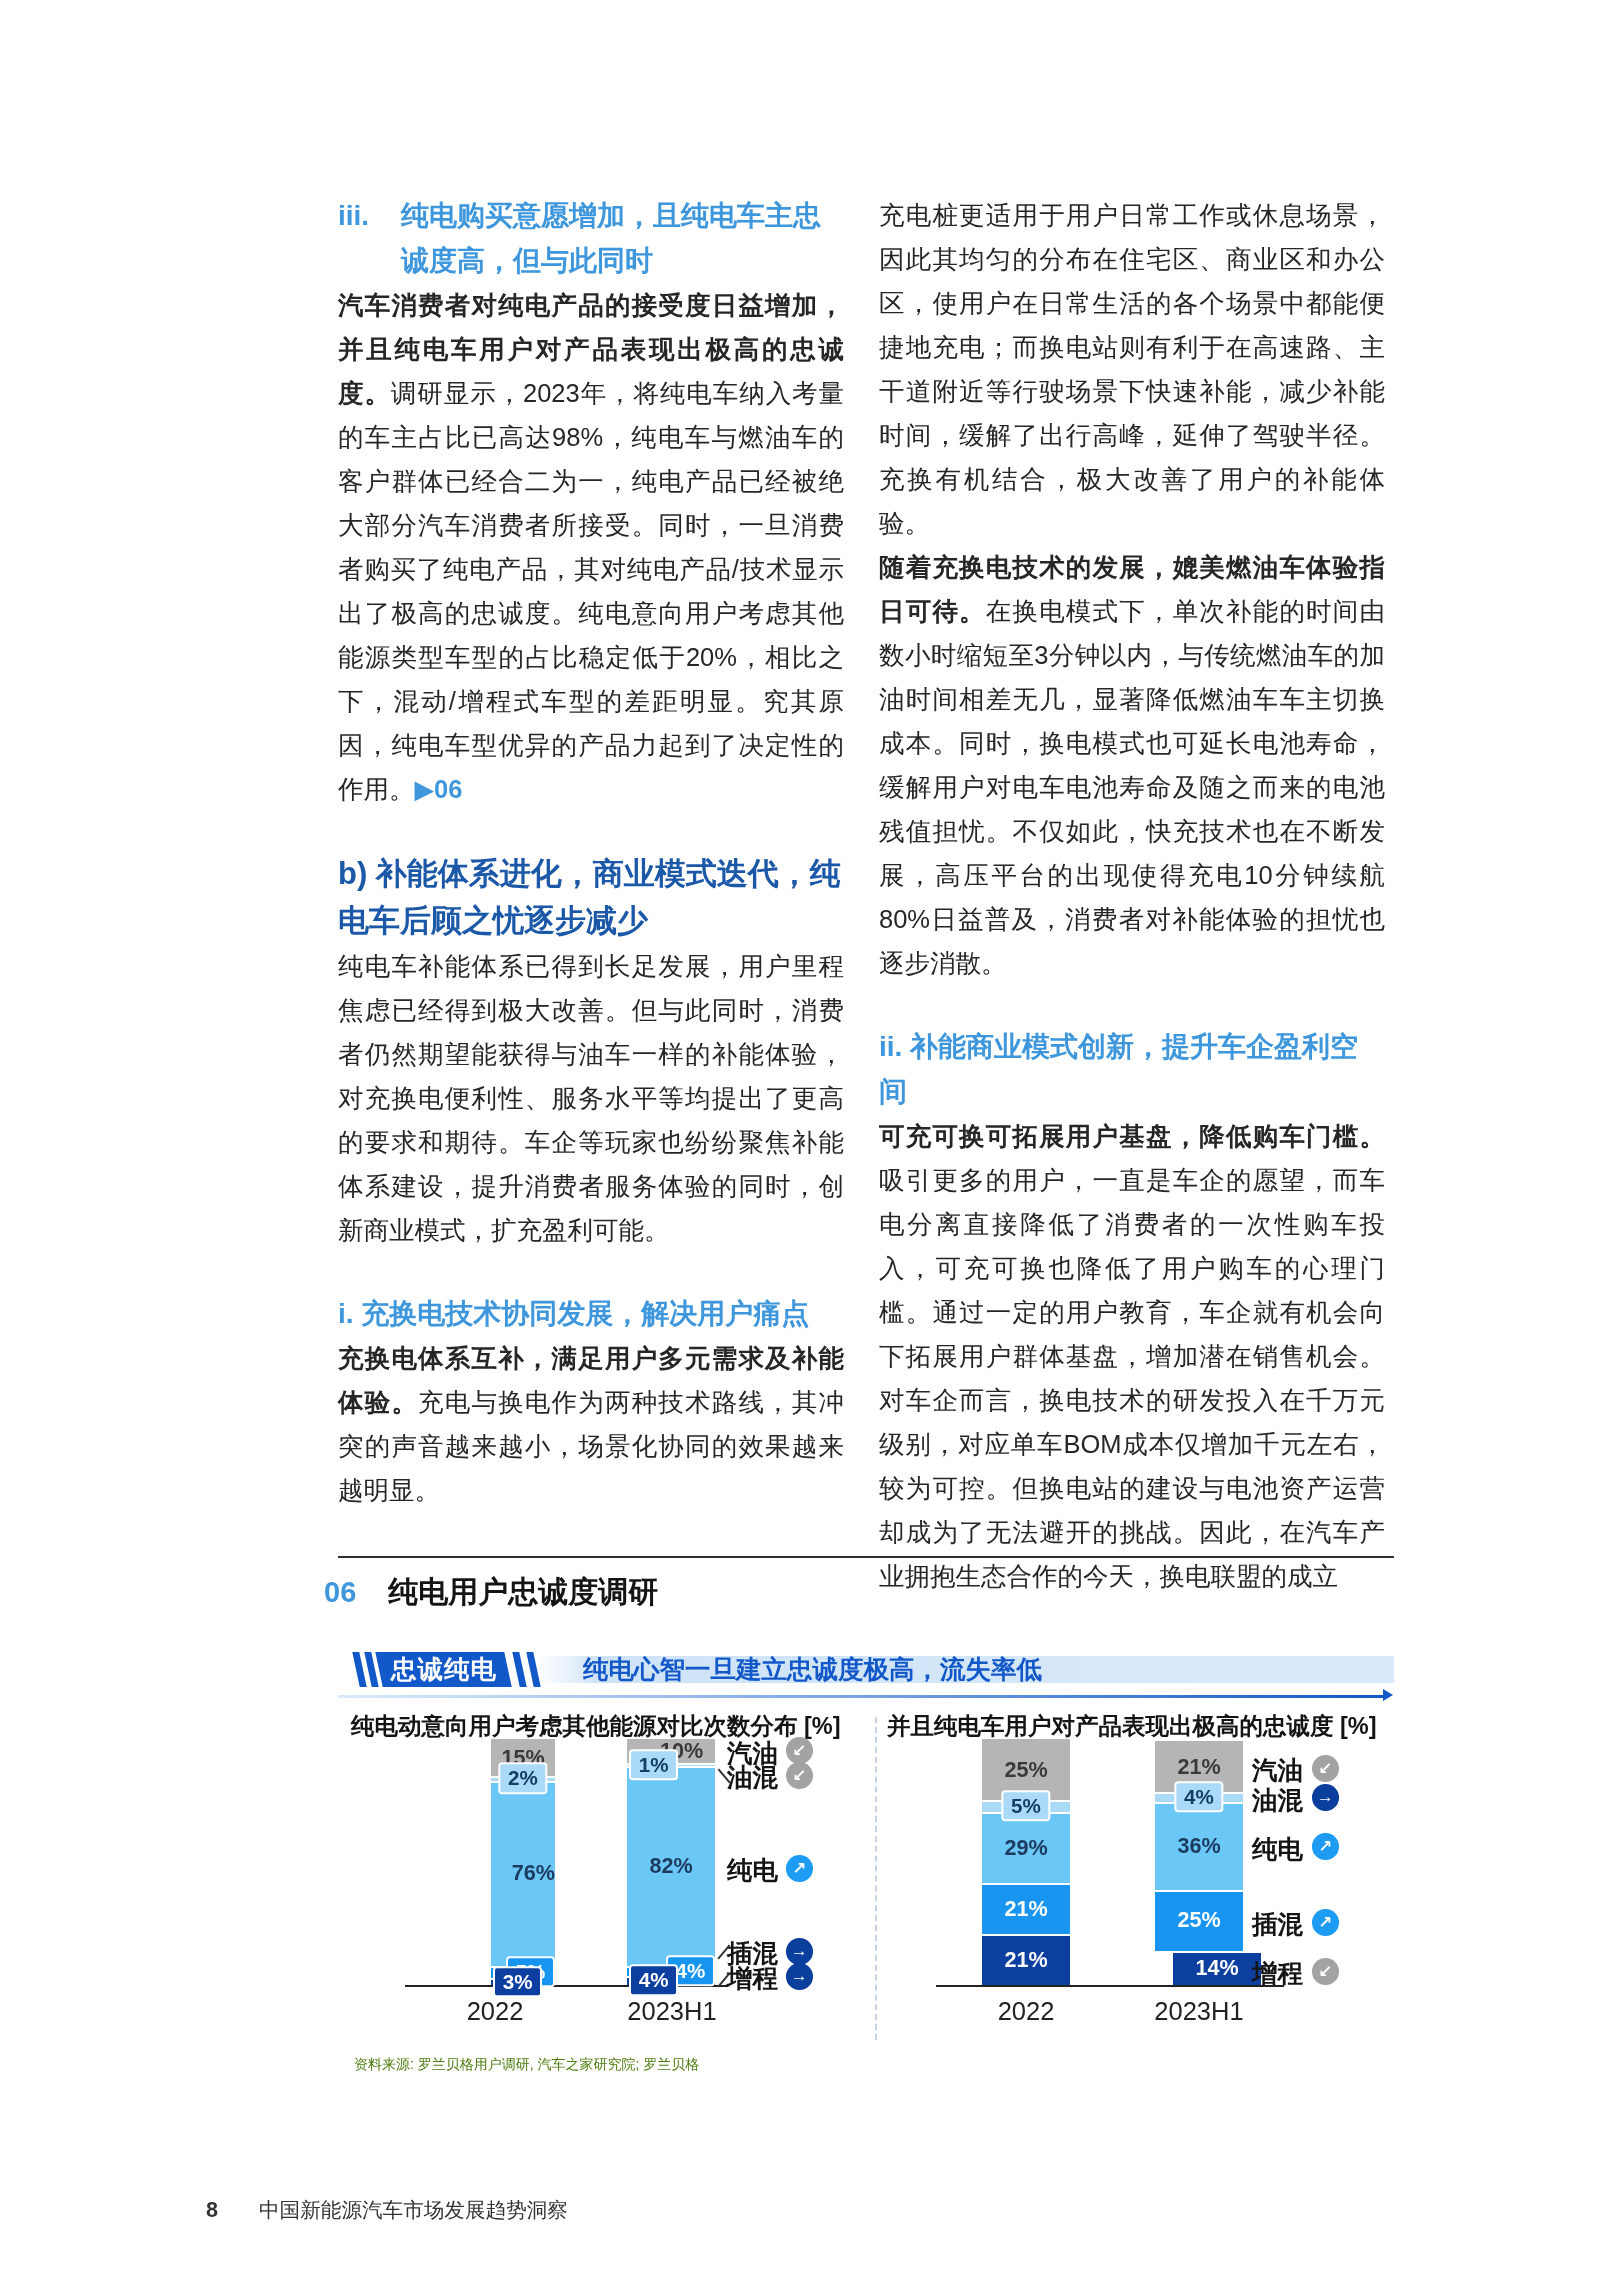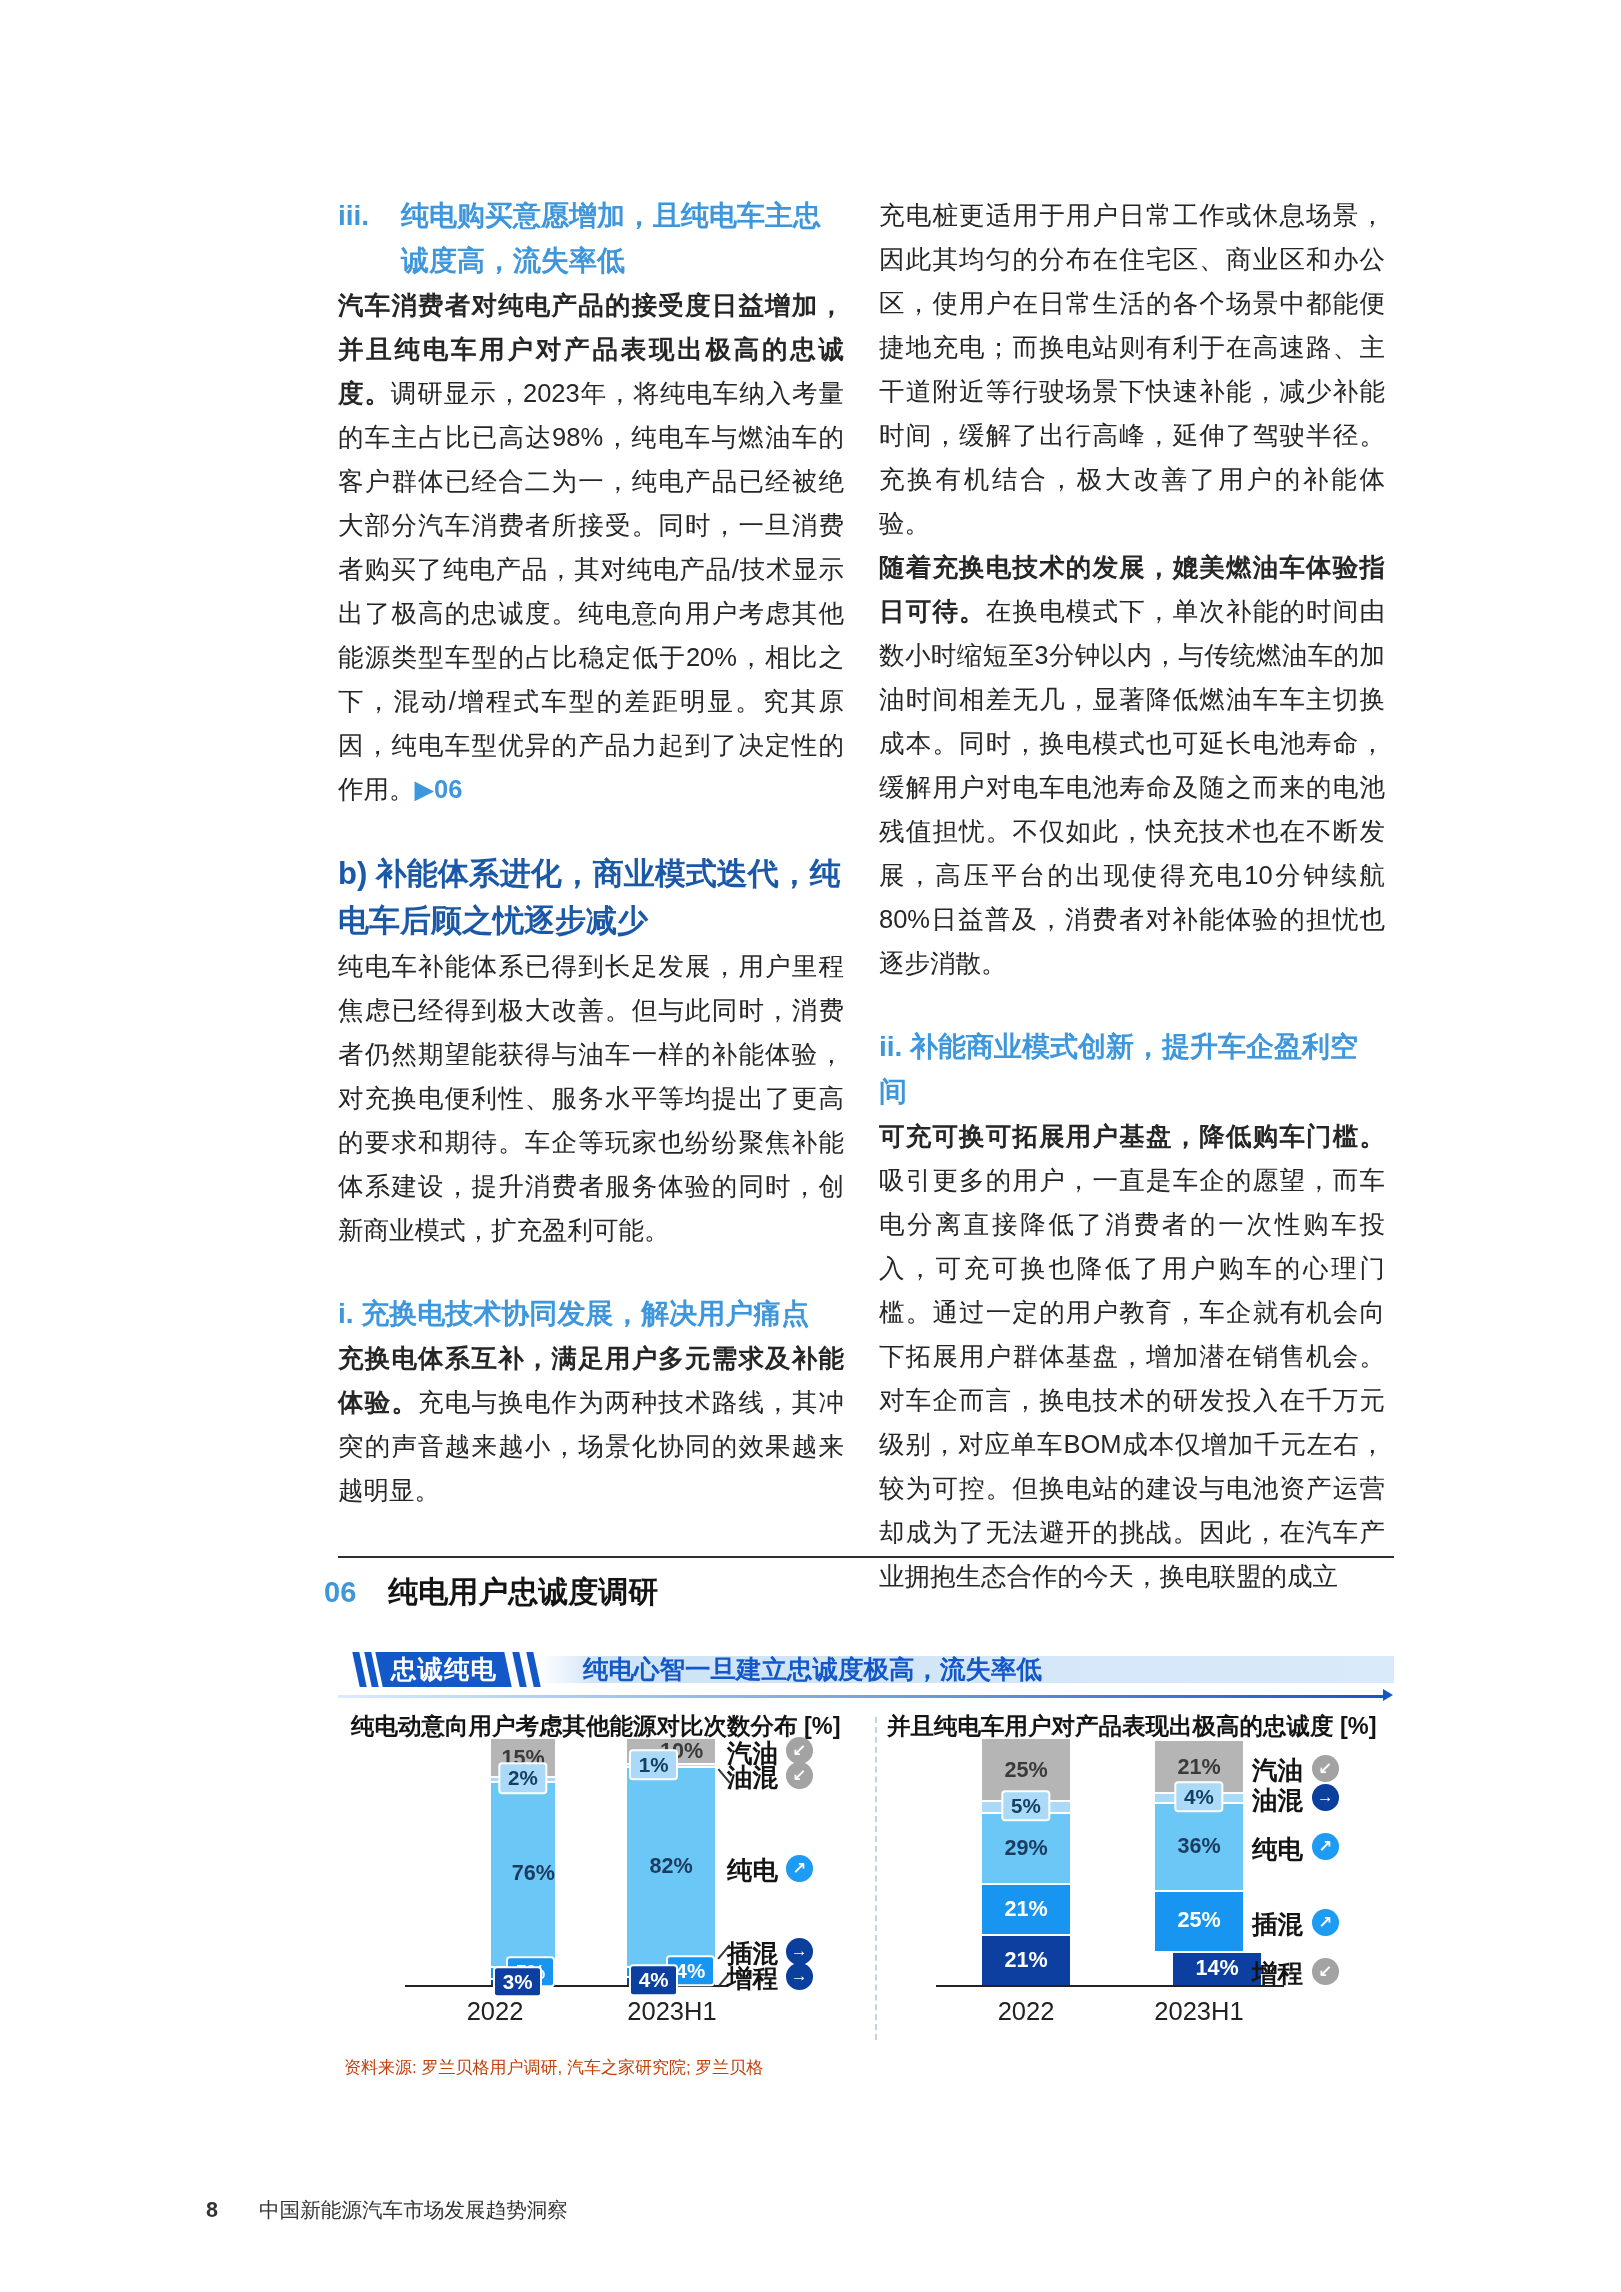--- a/index.html
+++ b/index.html
@@ -59,34 +59,34 @@
   .cat{position:absolute;width:118px;text-align:center;font-size:25.5px;color:#222;}
   .legend-label{position:absolute;font-size:25.5px;font-weight:bold;color:#141414;white-space:nowrap;}
   .trend-icon{position:absolute;width:26.5px;height:26.5px;border-radius:50%;color:#fff;
               display:flex;align-items:center;justify-content:center;font-size:16.7px;font-weight:bold;}
   .trend-up{background:#1e9bf2;}
   .trend-flat{background:#0b3f9e;}
   .trend-down{background:#a3a3a3;}
   .leader{position:absolute;width:2px;height:17.6px;background:#333;}
   .panel-divider{position:absolute;left:875px;top:1717px;height:323px;border-left:2px dashed #c5d3e4;}
 
-  .source{position:absolute;left:344px;top:2056px;font-size:17px;color:#c2410c;}
+  .source{position:absolute;left:354px;top:2056px;font-size:14px;color:#4d7c0f;}
   .footer{position:absolute;left:206px;top:2196px;display:flex;gap:41px;align-items:baseline;
           font-size:20.6px;color:#333;}
   .footer .num{font-weight:bold;font-size:21.6px;}
 </style>
 </head>
 <body>
 
 <div class="page">
 
   <div class="col" style="left:338px;top:193px;">
     <h3 class="h-light h-flex">
       <span class="marker">iii.</span>
-      <span>纯电购买意愿增加，且纯电车主忠诚度高，流失率低</span>
+      <span>纯电购买意愿增加，且纯电车主忠诚度高，但与此同时</span>
     </h3>
     <p class="mt-p"><span class="lead">汽车消费者对纯电产品的接受度日益增加，并且纯电车用户对产品表现出极高的忠诚度。</span><span>调研显示，2023年，将纯电车纳入考量的车主占比已高达98%，纯电车与燃油车的客户群体已经合二为一，纯电产品已经被绝大部分汽车消费者所接受。同时，一旦消费者购买了纯电产品，其对纯电产品/技术显示出了极高的忠诚度。纯电意向用户考虑其他能源类型车型的占比稳定低于20%，相比之下，混动/增程式车型的差距明显。究其原因，纯电车型优异的产品力起到了决定性的作用。</span><span class="ref">▶06</span></p>
     <h2 class="h-dark mt-h">b) 补能体系进化，商业模式迭代，纯电车后顾之忧逐步减少</h2>
     <p class="mt-p">纯电车补能体系已得到长足发展，用户里程焦虑已经得到极大改善。但与此同时，消费者仍然期望能获得与油车一样的补能体验，对充换电便利性、服务水平等均提出了更高的要求和期待。车企等玩家也纷纷聚焦补能体系建设，提升消费者服务体验的同时，创新商业模式，扩充盈利可能。</p>
     <h3 class="h-light mt-h">i. 充换电技术协同发展，解决用户痛点</h3>
     <p class="mt-p"><span class="lead">充换电体系互补，满足用户多元需求及补能体验。</span><span>充电与换电作为两种技术路线，其冲突的声音越来越小，场景化协同的效果越来越明显。</span></p>
   </div>
 
   <div class="col" style="left:879px;top:193px;">
     <p>充电桩更适用于用户日常工作或休息场景，因此其均匀的分布在住宅区、商业区和办公区，使用户在日常生活的各个场景中都能便捷地充电；而换电站则有利于在高速路、主干道附近等行驶场景下快速补能，减少补能时间，缓解了出行高峰，延伸了驾驶半径。充换有机结合，极大改善了用户的补能体验。</p>

